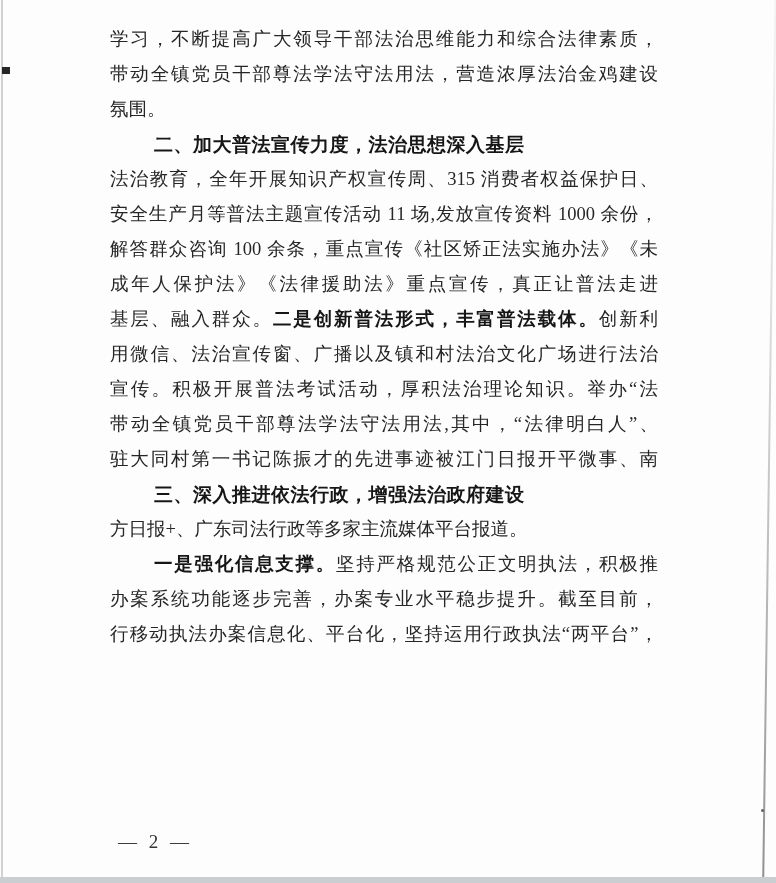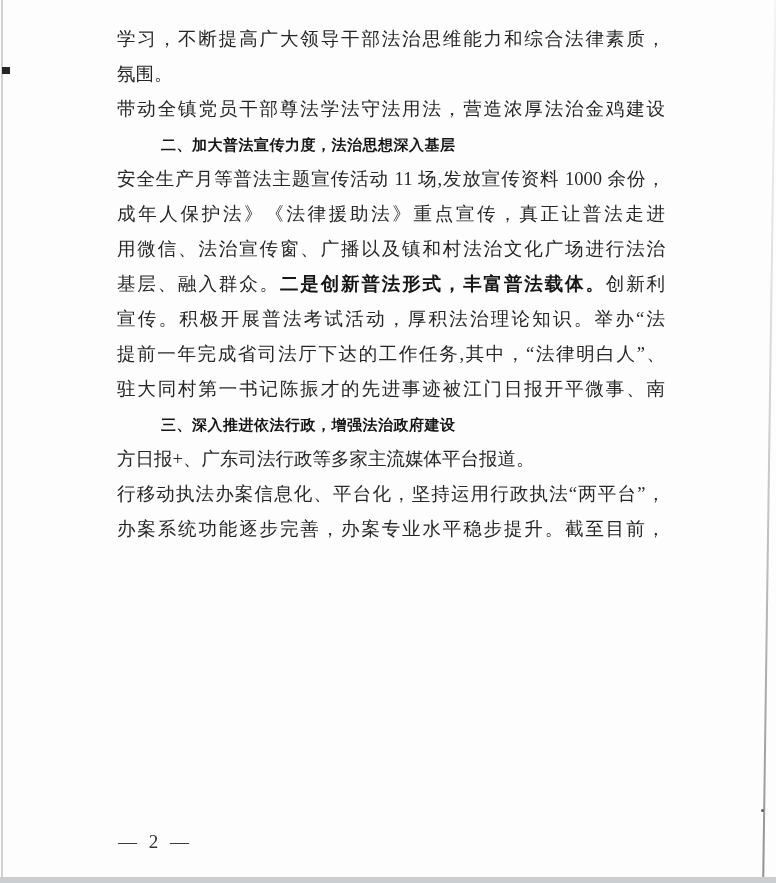--- a/index.html
+++ b/index.html
@@ -33,36 +33,36 @@
   .strip-bottom {
     position: absolute; left: 0; bottom: 0; width: 776px; height: 6px;
     background: #cbced1;
   }
   .speck {
     position: absolute; left: 761px; top: 809px; width: 3px; height: 3px;
     background: #606060; border-radius: 50%;
   }
   
   .content {
-    position: absolute; left: 117px; top: 22px; width: 548px;
+    position: absolute; left: 110px; top: 22px; width: 548px;
     color: #262626;
   }
   .line {
     font-size: 18.5px;
     line-height: 35px;
     height: 35px;
     overflow: hidden;
   }
   .line.j { text-align: justify; text-align-last: justify; }
   .line.indent { padding-left: 44px; }
   .line .b { font-weight: bold; color: #161616; }
   .line.heading {
-    font-family: Liberation Sans, sans-serif;
+    font-family: Liberation Serif, serif;
     font-weight: bold;
-    font-size: 15px;
+    font-size: 19px;
     color: #111111;
     letter-spacing: 0.5px;
   }
   .page-number {
     position: absolute; left: 118px; top: 831px;
     font-size: 19px; line-height: 22px;
     color: #333333;
     word-spacing: 7px;
     font-family: "Liberation Serif", serif;
   }
@@ -72,30 +72,33 @@
 
 <div class="page">
   <div class="edge-left"></div>
   <div class="mark-left"></div>
   <div class="scanline-right"></div>
   <div class="speck"></div>
   <div class="strip-bottom"></div>
 
   <div class="content">
       <div class="line j"><span>学习，不断提高广大领导干部法治思维能力和综合法律素质，</span></div>
+      <div class="line j"><span>带动全镇党员干部尊法学法守法用法，营造浓厚法治金鸡建设</span></div>
       <div class="line"><span>氛围。</span></div>
-      <div class="line j"><span>带动全镇党员干部尊法学法守法用法，营造浓厚法治金鸡建设</span></div>
       <div class="line indent heading"><span class="b">二、加大普法宣传力度，法治思想深入基层</span></div>
+      <div class="line j"><span>法治教育，全年开展知识产权宣传周、315 消费者权益保护日、</span></div>
       <div class="line j"><span>安全生产月等普法主题宣传活动 11 场,发放宣传资料 1000 余份，</span></div>
+      <div class="line j"><span>解答群众咨询 100 余条，重点宣传《社区矫正法实施办法》《未</span></div>
       <div class="line j"><span>成年人保护法》《法律援助法》重点宣传，真正让普法走进</span></div>
+      <div class="line j"><span>基层、融入群众。</span><span class="b">二是创新普法形式，丰富普法载体。</span><span>创新利</span></div>
       <div class="line j"><span>用微信、法治宣传窗、广播以及镇和村法治文化广场进行法治</span></div>
-      <div class="line j"><span>基层、融入群众。</span><span class="b">二是创新普法形式，丰富普法载体。</span><span>创新利</span></div>
       <div class="line j"><span>宣传。积极开展普法考试活动，厚积法治理论知识。举办“法</span></div>
-      <div class="line j"><span>提前一年完成省司法厅下达的工作任务,其中，“法律明白人”、</span></div>
+      <div class="line j"><span>带动全镇党员干部尊法学法守法用法,其中，“法律明白人”、</span></div>
       <div class="line j"><span>驻大同村第一书记陈振才的先进事迹被江门日报开平微事、南</span></div>
       <div class="line indent heading"><span class="b">三、深入推进依法行政，增强法治政府建设</span></div>
       <div class="line"><span>方日报+、广东司法行政等多家主流媒体平台报道。</span></div>
+      <div class="line j indent"><span class="b">一是强化信息支撑。</span><span>坚持严格规范公正文明执法，积极推</span></div>
+      <div class="line j"><span>办案系统功能逐步完善，办案专业水平稳步提升。截至目前，</span></div>
       <div class="line j"><span>行移动执法办案信息化、平台化，坚持运用行政执法“两平台”，</span></div>
-      <div class="line j"><span>办案系统功能逐步完善，办案专业水平稳步提升。截至目前，</span></div>
     </div>
 
   <div class="page-number">— 2 —</div>
 </div>
 
 </body></html>

